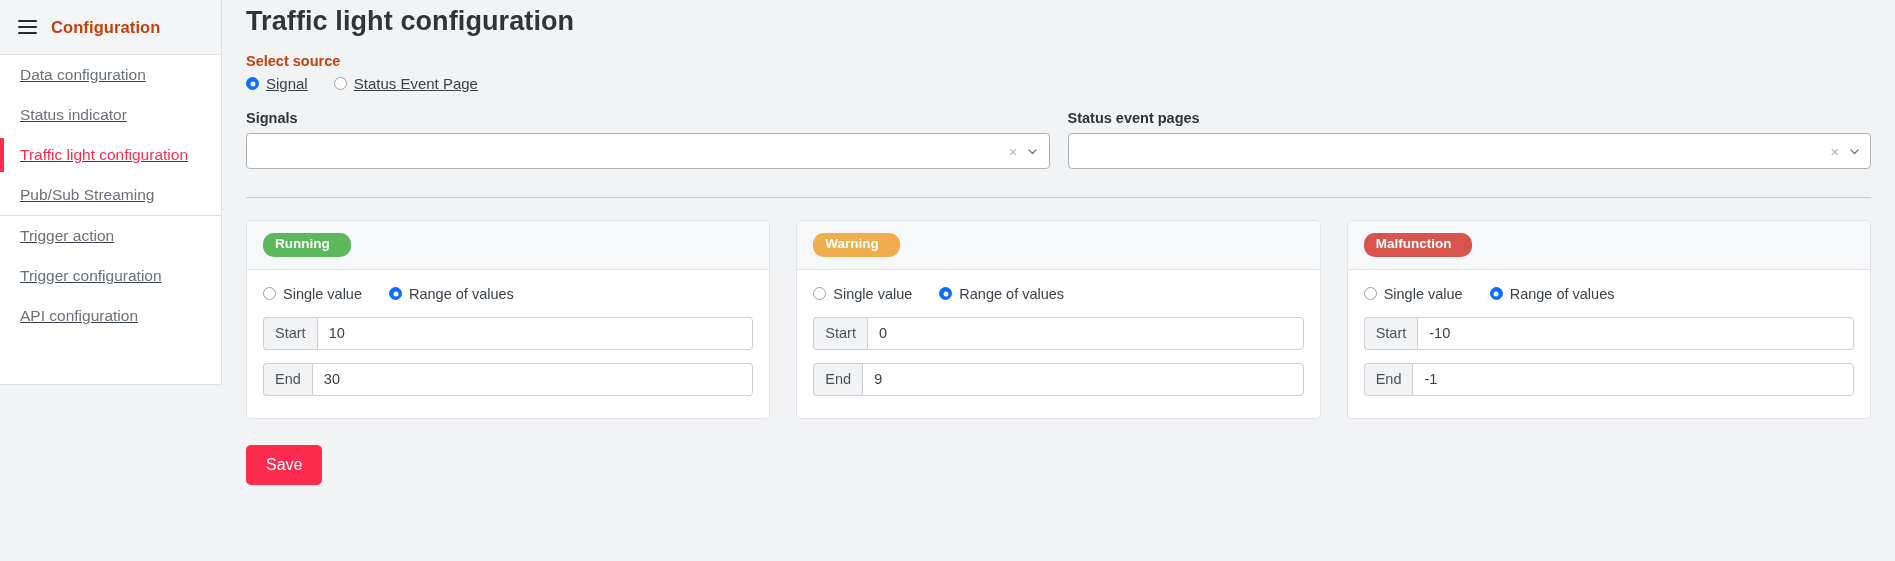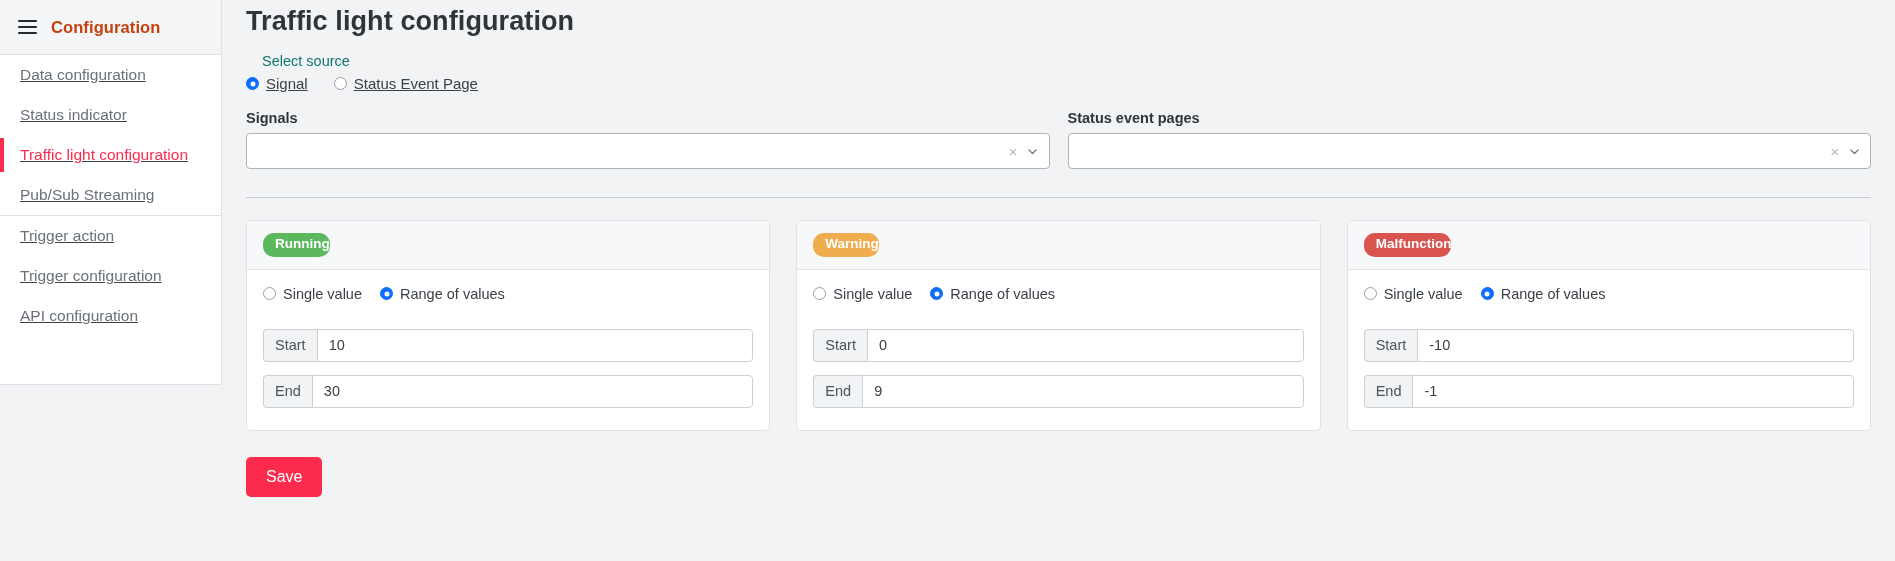--- a/index.html
+++ b/index.html
@@ -114,23 +114,23 @@
   .page-title {
     font-size: 27px;
     font-weight: bold;
     color: #2f343a;
     margin: 6px 0 0 0;
     letter-spacing: .1px;
   }
 
   .section-label {
     font-size: 14.5px;
-    font-weight: normal;
-    color: #0f766e;
-    margin: 16px 0 6px 16px;
+    font-weight: bold;
+    color: #c2410c;
+    margin: 16px 0 6px 0;
   }
 
   .radio-row {
     display: flex;
     align-items: center;
     gap: 26px;
     margin-top: 2px;
     text-decoration: underline;
   }
   .radio-opt {
@@ -239,35 +239,35 @@
     border-radius: 5px;
     overflow: hidden;
   }
   .card-header {
     background: #f7f8f9;
     border-bottom: 1px solid #e0e2e5;
     padding: 12px 16px;
   }
   .badge {
     display: inline-block;
-    padding: 4px 0 5px 12px;
+    padding: 4px 21px 5px 12px;
     border-radius: 11px;
     font-size: 13.5px;
     font-weight: bold;
     color: #fff;
     line-height: 1.1;
   }
   .card-body {
     padding: 16px 16px 22px 16px;
   }
   .card-radio-row {
     display: flex;
     align-items: center;
-    gap: 18px;
-    margin-bottom: 27px;
+    gap: 27px;
+    margin-bottom: 15px;
   }
   .card-radio-row .radio-opt { font-size: 14.5px; }
 
   .input-group {
     display: flex;
     align-items: stretch;
     margin-bottom: 13px;
     height: 33px;
   }
   .input-group:last-child { margin-bottom: 0; }

